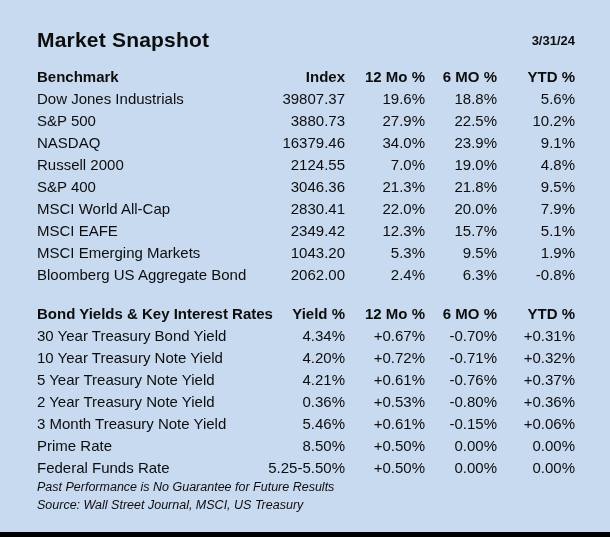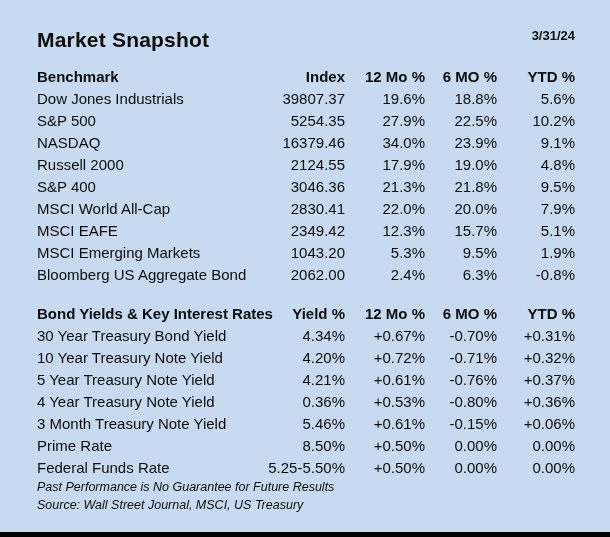--- a/index.html
+++ b/index.html
@@ -6,21 +6,21 @@
   body {
     width: 610px; height: 537px;
     background: #c8daf0;
     font-family: "Liberation Sans", sans-serif;
     color: #0d0d0d;
     position: relative;
     overflow: hidden;
   }
   .content { padding: 28px 35px 0 37px; }
   .title-row {
-    display: flex; justify-content: space-between; align-items: flex-start;
+    display: flex; justify-content: space-between; align-items: center;
     margin-bottom: 13px;
   }
   .title { font-size: 21px; font-weight: bold; letter-spacing: 0.2px; }
   .date  { font-size: 13px; font-weight: bold; }
   table {
     width: 538px;
     border-collapse: collapse;
     table-layout: fixed;
     font-size: 15px;
   }
@@ -68,36 +68,36 @@
     </tr>
     <tr>
       <td class="al">Dow Jones Industrials</td>
       <td class="ar">39807.37</td>
       <td class="ar">19.6%</td>
       <td class="ar">18.8%</td>
       <td class="ar">5.6%</td>
     </tr>
     <tr>
       <td class="al">S&amp;P 500</td>
-      <td class="ar">5254.35</td>
+      <td class="ar">3880.73</td>
       <td class="ar">27.9%</td>
       <td class="ar">22.5%</td>
       <td class="ar">10.2%</td>
     </tr>
     <tr>
       <td class="al">NASDAQ</td>
       <td class="ar">16379.46</td>
       <td class="ar">34.0%</td>
       <td class="ar">23.9%</td>
       <td class="ar">9.1%</td>
     </tr>
     <tr>
       <td class="al">Russell 2000</td>
       <td class="ar">2124.55</td>
-      <td class="ar">17.9%</td>
+      <td class="ar">7.0%</td>
       <td class="ar">19.0%</td>
       <td class="ar">4.8%</td>
     </tr>
     <tr>
       <td class="al">S&amp;P 400</td>
       <td class="ar">3046.36</td>
       <td class="ar">21.3%</td>
       <td class="ar">21.8%</td>
       <td class="ar">9.5%</td>
     </tr>
@@ -165,21 +165,21 @@
       <td class="ar">+0.32%</td>
     </tr>
     <tr>
       <td class="al">5 Year Treasury Note Yield</td>
       <td class="ar">4.21%</td>
       <td class="ar">+0.61%</td>
       <td class="ar">-0.76%</td>
       <td class="ar">+0.37%</td>
     </tr>
     <tr>
-      <td class="al">4 Year Treasury Note Yield</td>
+      <td class="al">2 Year Treasury Note Yield</td>
       <td class="ar">0.36%</td>
       <td class="ar">+0.53%</td>
       <td class="ar">-0.80%</td>
       <td class="ar">+0.36%</td>
     </tr>
     <tr>
       <td class="al">3 Month Treasury Note Yield</td>
       <td class="ar">5.46%</td>
       <td class="ar">+0.61%</td>
       <td class="ar">-0.15%</td>

